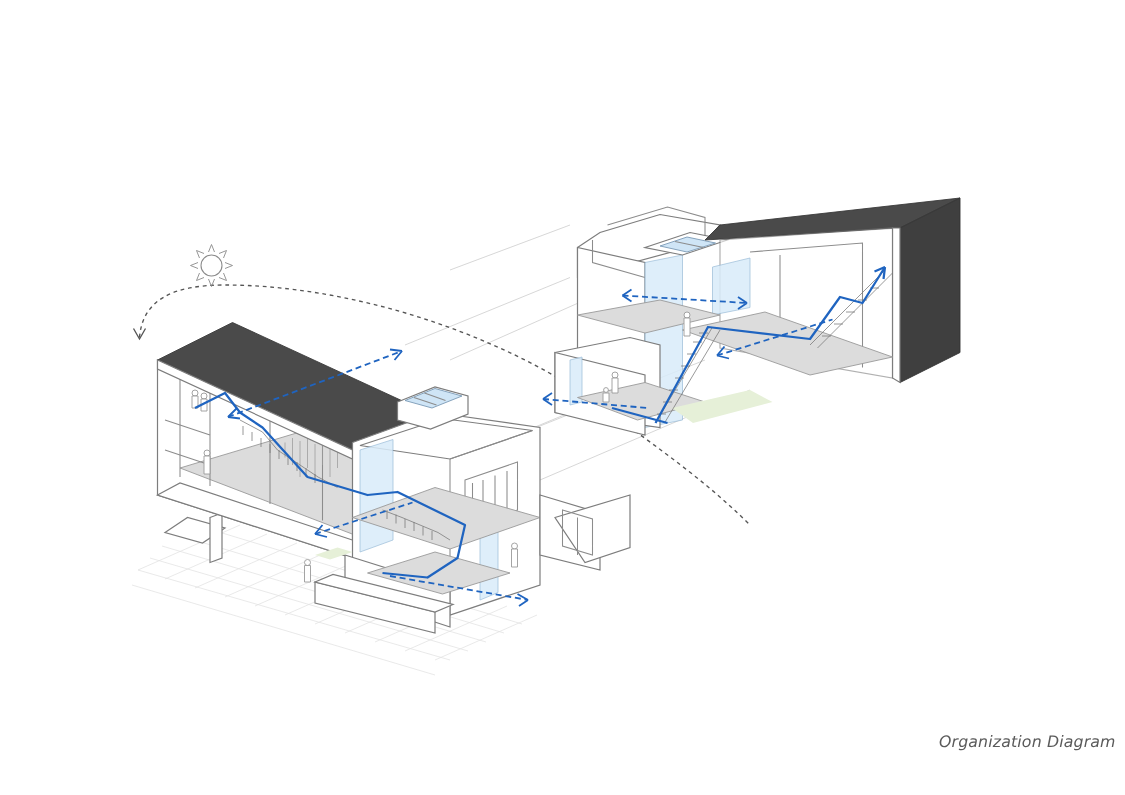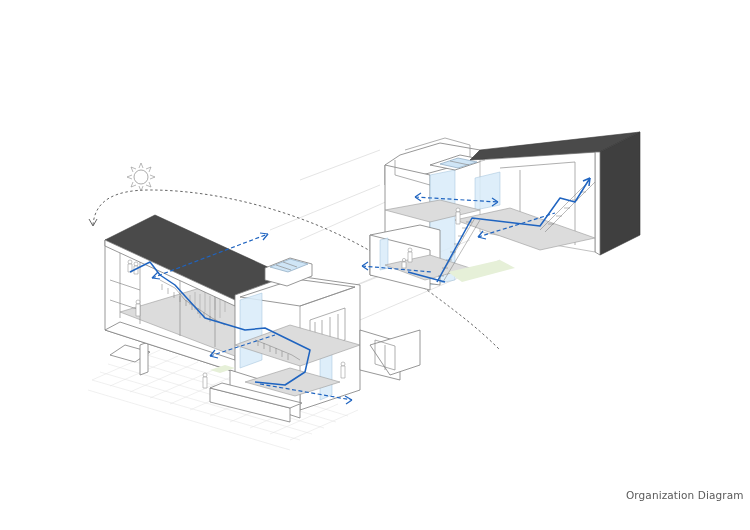--- a/index.html
+++ b/index.html
@@ -23,20 +23,21 @@
     }
     .caption {
       position: absolute;
       left: 626px;
       top: 489px;
       font-family: "DejaVu Sans", sans-serif;
       font-size: 10.5px;
       color: #5a5a5a;
       letter-spacing: 0.1px;
       white-space: nowrap;
+      font-style: italic;
     }
     .ln { stroke: #8c8c8c; stroke-width: 0.7; fill: none; }
     .ln-l { stroke: #c9c9c9; stroke-width: 0.5; fill: none; }
     .grid { stroke: #e1e1e1; stroke-width: 0.5; fill: none; }
     .wall { fill: #ffffff; stroke: #7d7d7d; stroke-width: 0.8; }
     .floor { fill: #dcdcdc; stroke: #9a9a9a; stroke-width: 0.6; }
     .roof { fill: #4a4a4a; stroke: #3a3a3a; stroke-width: 0.6; }
     .roof-side { fill: #3f3f3f; stroke: #333; stroke-width: 0.6; }
     .glass { fill: #d9ecfa; stroke: #8fb4d3; stroke-width: 0.5; opacity: 0.85; }
     .skylight { fill: #cfe5f6; stroke: #7a9ab5; stroke-width: 0.6; }

